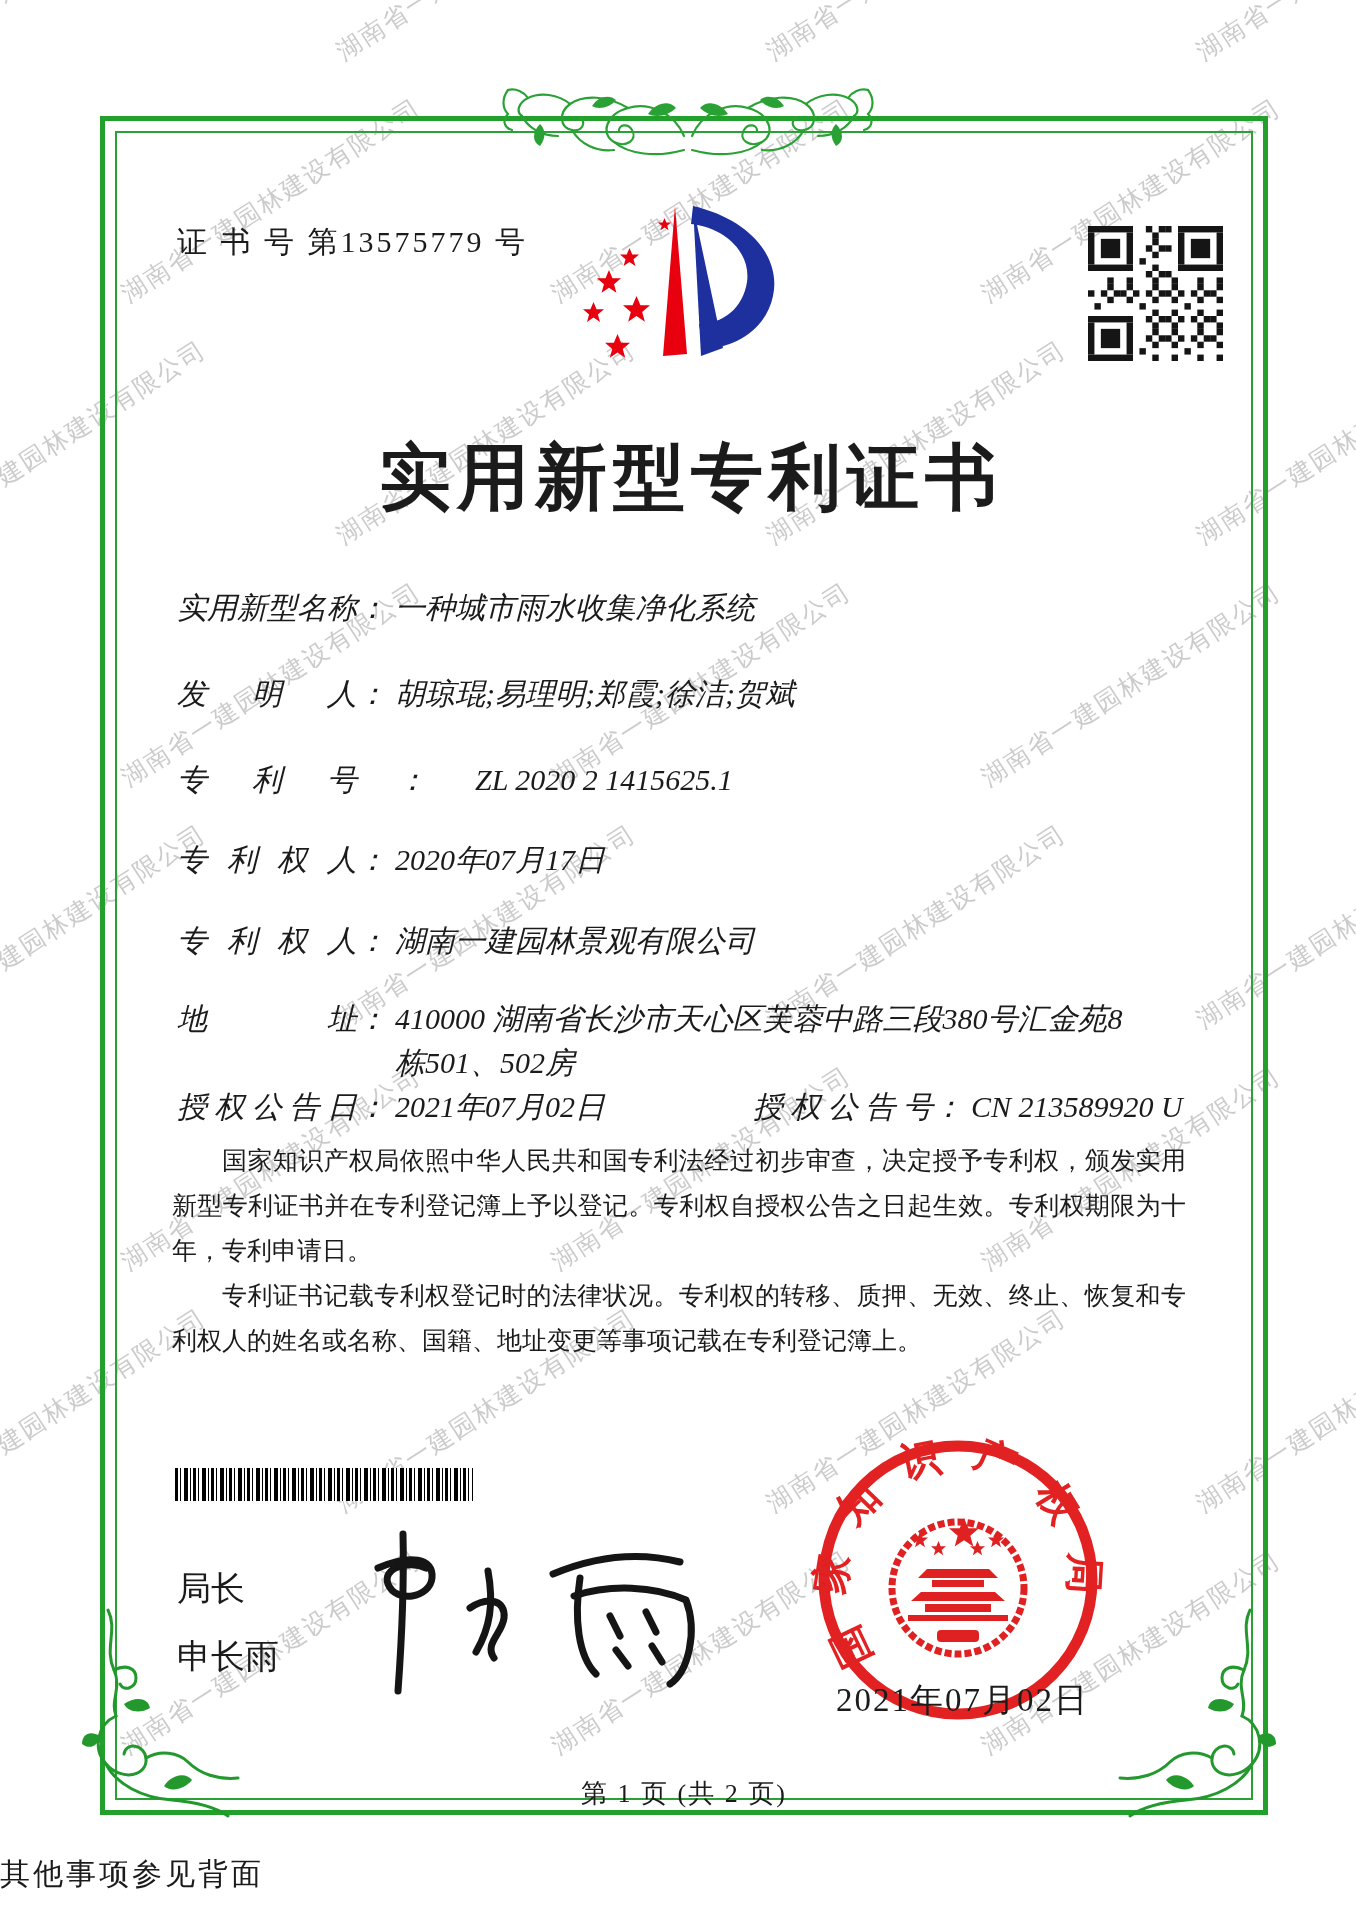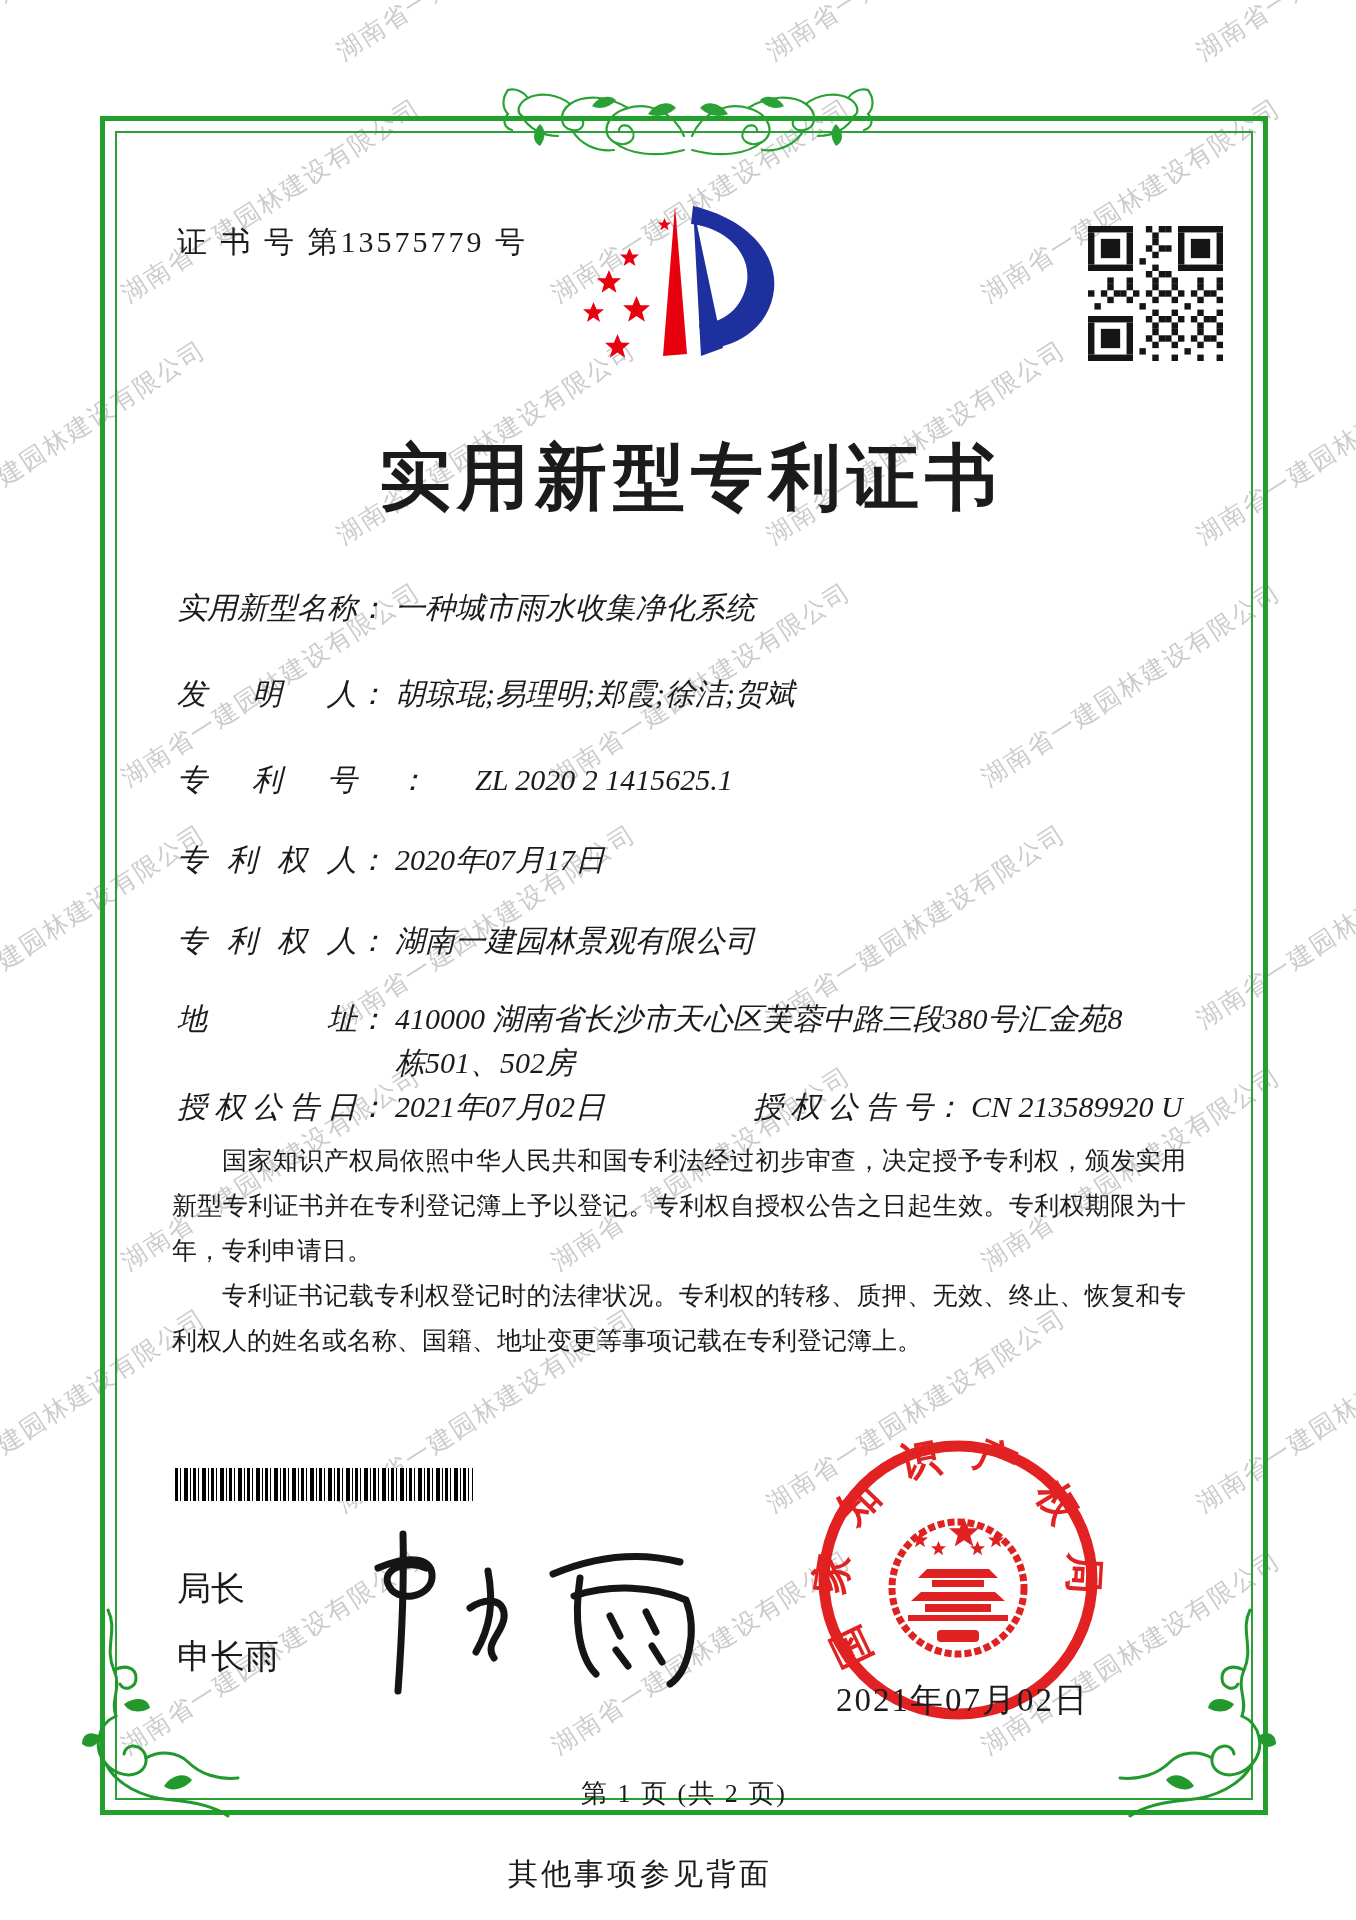--- a/index.html
+++ b/index.html
@@ -38,21 +38,21 @@
   .paras p{margin:0;text-indent:2em;}
   .barcode{position:absolute;left:175px;top:1468px;width:298px;height:33px;
       background:repeating-linear-gradient(90deg,#000 0 3px,#fff 3px 5px,#000 5px 6px,
       #fff 6px 9px,#000 9px 13px,#fff 13px 15px,#000 15px 16px,#fff 16px 18px);}
   .director{position:absolute;left:177px;top:1566px;font-size:34px;}
   .director div{margin-bottom:22px;}
   .signature{position:absolute;left:348px;top:1516px;}
   .seal{position:absolute;left:808px;top:1430px;opacity:.93;}
   .seal-date{position:absolute;left:836px;top:1678px;font-size:33px;letter-spacing:2px;z-index:4;}
   .page-info{position:absolute;left:100px;top:1776px;width:1168px;text-align:center;font-size:26px;letter-spacing:2px;}
-  .footer-note{position:absolute;left:0;top:1854px;width:1280px;text-align:center;font-size:30px;letter-spacing:3px;}
+  .footer-note{position:absolute;left:0;top:1854px;width:1280px;font-size:30px;letter-spacing:3px;}
 </style>
 </head>
 <body>
 
 <div class="page">
 
   <div class="wm-layer" id="wml">
       <div class="wm" style="left: -100px; top: 40px;">湖南省一建园林建设有限公司</div>
       <div class="wm" style="left: 330px; top: 40px;">湖南省一建园林建设有限公司</div>
       <div class="wm" style="left: 760px; top: 40px;">湖南省一建园林建设有限公司</div>

